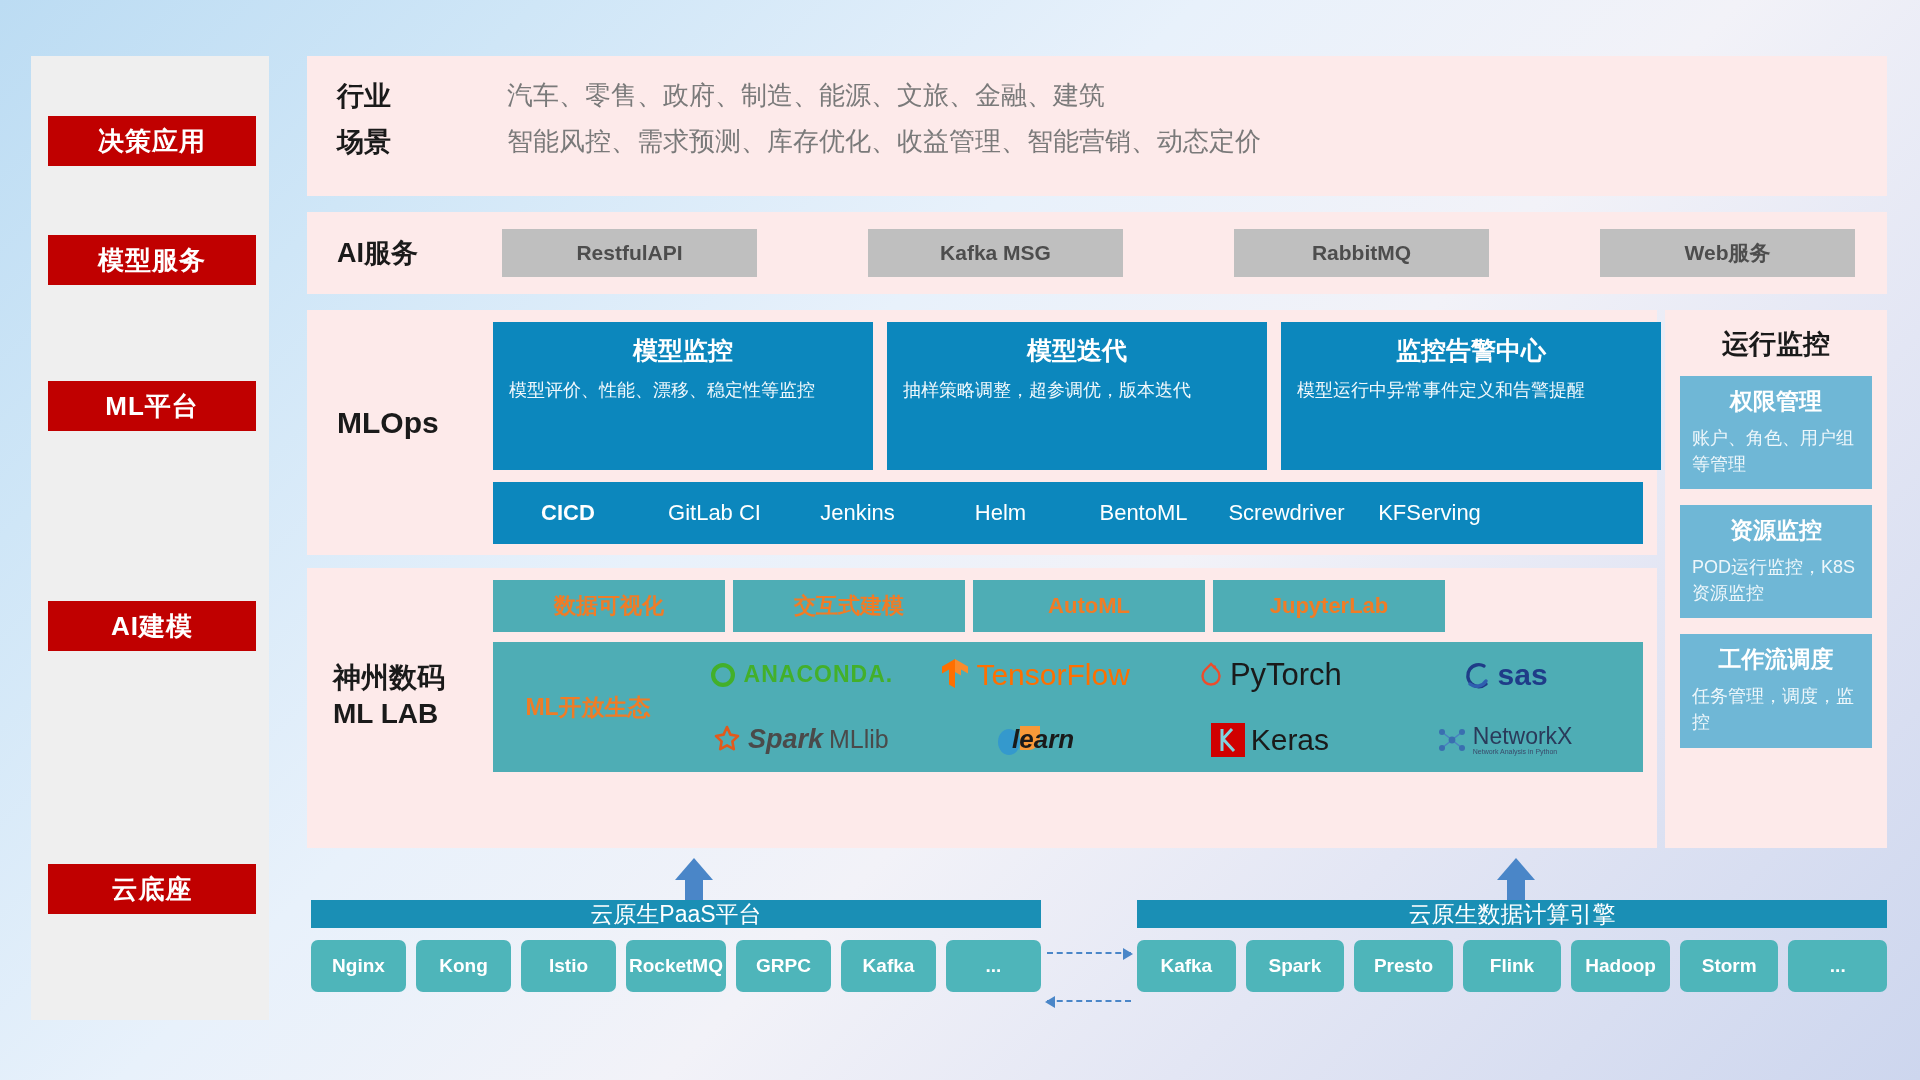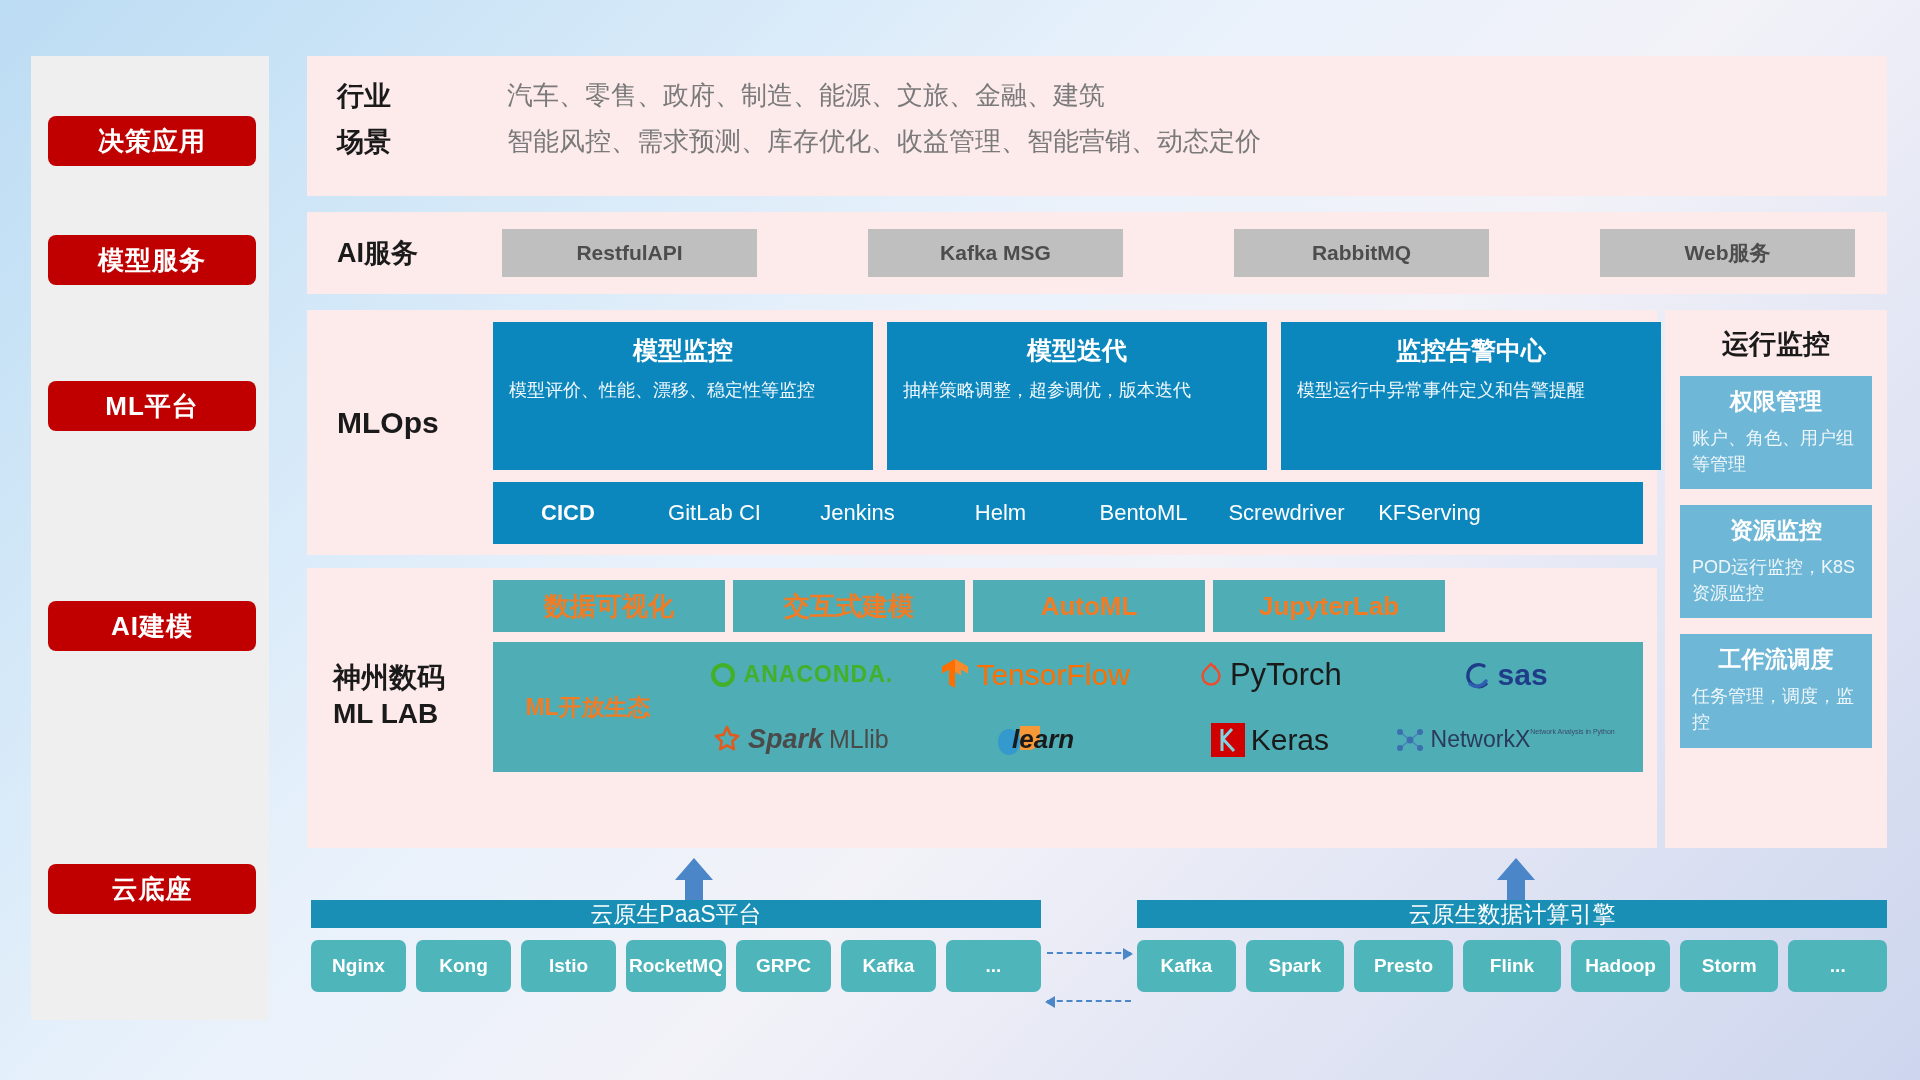--- a/index.html
+++ b/index.html
@@ -18,21 +18,21 @@
     position: absolute;
     left: 31px; top: 56px;
     width: 238px; height: 964px;
     background: #efefef;
   }
   .rail-chip {
     position: absolute;
     left: 17px;
     width: 208px; height: 50px;
     background: #c00000;
-    border-radius: 8px;
+    border-radius: 0;
     color: #ffffff;
     font-size: 26px;
     font-weight: bold;
     display: flex;
     align-items: center;
     justify-content: center;
     letter-spacing: 1px;
   }
 
   
@@ -97,21 +97,21 @@
   
   #band-lab { top: 568px; width: 1350px; height: 280px; }
   .lab-label {
     position: absolute; left: 26px; top: 92px;
     font-size: 28px; font-weight: bold; color: #1a1a1a; line-height: 1.3;
   }
   .lab-top { position: absolute; left: 186px; top: 12px; display: flex; gap: 8px; }
   .lab-top-chip {
     width: 232px; height: 52px;
     background: #4eadb5;
-    color: #f07c26; font-size: 26px; font-weight: bold;
+    color: #f07c26; font-size: 22px; font-weight: bold;
     display: flex; align-items: center; justify-content: center;
   }
   .eco-row {
     position: absolute; left: 186px; top: 74px;
     width: 1150px; height: 130px;
     background: #4eadb5;
     display: flex; align-items: center;
   }
   .eco-label { width: 190px; text-align: center; color: #f07c26; font-size: 23px; font-weight: bold; }
   .logo-grid { flex: 1; display: grid; grid-template-columns: repeat(4, 1fr); grid-template-rows: 1fr 1fr; align-items: center; justify-items: center; height: 100%; padding-right: 21px; }
@@ -317,21 +317,21 @@
                 <line x1="25" y1="22" x2="15" y2="14"></line>
             </g>
             <g fill="#3a6fb0">
               <circle cx="5" cy="6" r="3"></circle>
                 <circle cx="25" cy="6" r="3"></circle>
               <circle cx="15" cy="14" r="3.4"></circle>
                 <circle cx="5" cy="22" r="3"></circle>
                 <circle cx="25" cy="22" r="3"></circle>
             </g>
           </svg>
-          <span style="display:flex;flex-direction:row;line-height:1">
+          <span style="display:flex;flex-direction:column;line-height:1">
             <span class="logo-txt" style="color:#2a3a5a;font-size:23px">NetworkX</span>
             <span style="font-size:7px;color:#3a4a6a">Network Analysis in Python</span>
           </span>
         </div>
       </div>
     </div>
 
   </div>
 
   <div class="band" id="band-mon">

